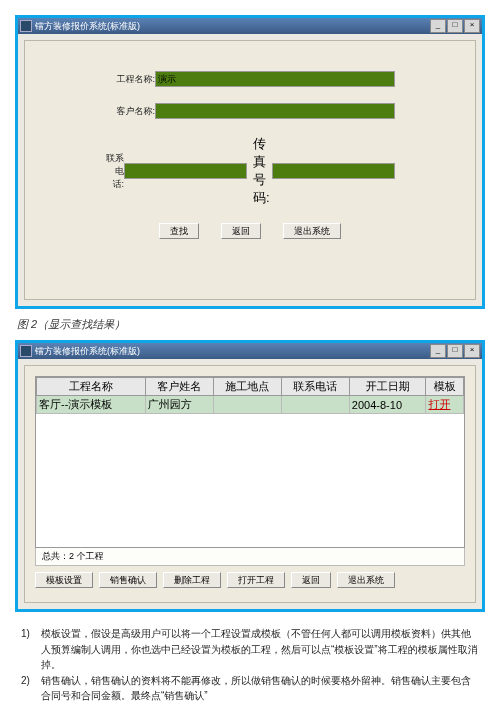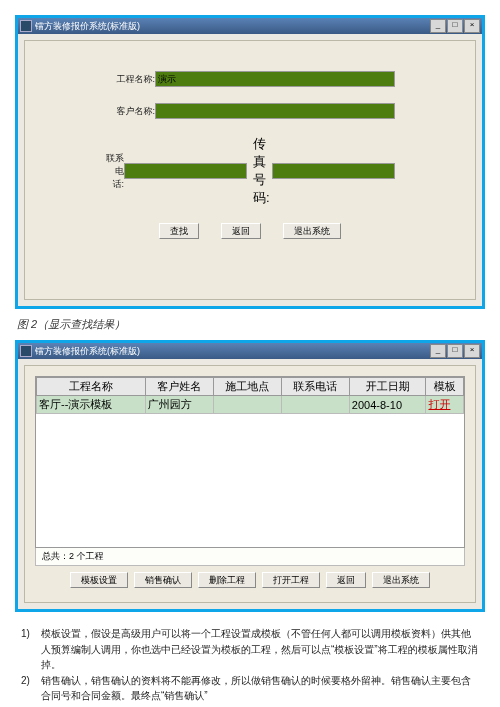--- a/index.html
+++ b/index.html
@@ -82,21 +82,21 @@
     margin-left: 6px;
   }
   .button-bar {
     display: flex;
     justify-content: center;
     gap: 22px;
     margin-bottom: 8px;
   }
   .button-bar-wide {
     display: flex;
-    justify-content: center;
+    justify-content: flex-start;
     gap: 6px;
     margin-top: 6px;
     margin-bottom: 4px;
   }
   .btn {
     background: #ece9e2;
     border: 1px solid #888;
     border-top-color: #fff;
     border-left-color: #fff;
     height: 16px;

